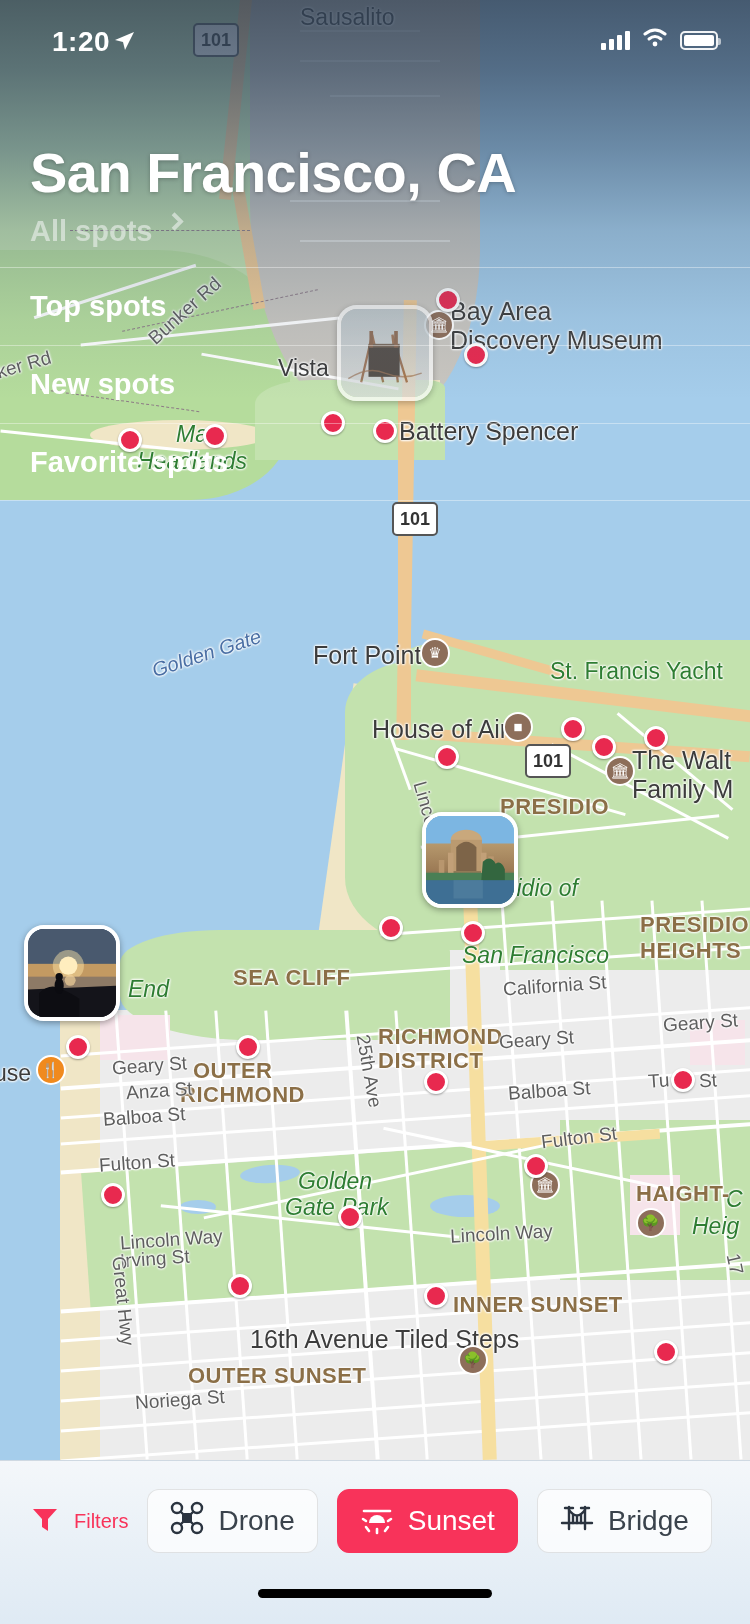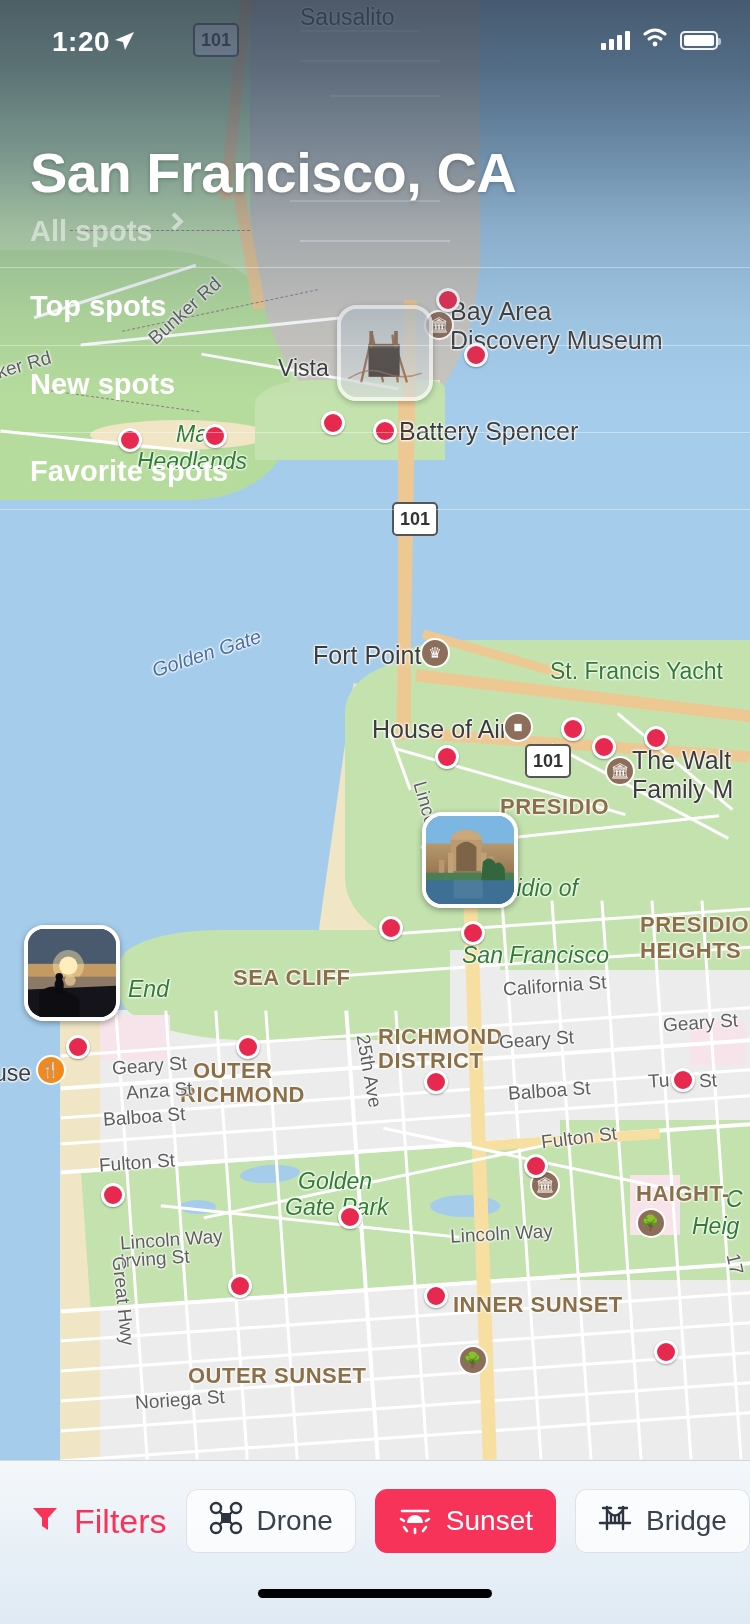--- a/index.html
+++ b/index.html
@@ -151,35 +151,35 @@
     border-top:4px solid rgba(236,240,238,.62); transform:rotate(45deg);
   }
 
   
   #menu { position:absolute; left:0; top:267px; width:750px; }
   .menu-row {
     position:relative; height:78px; display:flex; align-items:center;
     padding-left:30px; border-top:1px solid rgba(255,255,255,.38);
     color:#fff; font-size:29px; font-weight:bold; cursor:pointer;
   }
-  .menu-row:last-child { border-bottom:1px solid rgba(255,255,255,.38);margin-top:9px; }
+  .menu-row:last-child { border-bottom:1px solid rgba(255,255,255,.38); }
 
   
   #bottombar {
     position:absolute; left:0; bottom:0; width:750px; height:164px;
     background:linear-gradient(to bottom,#f4f7fa 0%, #eaf1f7 46%, #dfeaf4 100%);
     border-top:1px solid rgba(0,0,0,.07);
   }
   #filterrow {
     position:absolute; left:0; top:26px; width:750px; height:68px;
     display:flex; align-items:center; gap:19px; padding-left:30px;
   }
   #filters-btn {
     display:flex; align-items:center; gap:14px; cursor:pointer;
-    color:#f8335a; font-size:34px; flex:none;
+    color:#f8335a; font-size:20px; flex:none;
   }
   .chip {
     display:flex; align-items:center; gap:14px; flex:none;
     height:64px; padding:0 22px; border-radius:12px;
     background:rgba(255,255,255,.72); border:1px solid rgba(0,0,0,.10);
     color:#3a434c; font-size:28px; cursor:pointer;
   }
   .chip.active { background:#f8335a; border-color:#f8335a; color:#fff; }
   #homebar {
     position:absolute; left:50%; margin-left:-117px; bottom:26px;
@@ -287,20 +287,21 @@
     <div class="mlabel m-place" style="left:300px;top:4px;">Sausalito</div>
     <div class="mlabel m-placeL" style="left:450px;top:297px;">Bay Area</div>
     <div class="mlabel m-placeL" style="left:450px;top:326px;">Discovery Museum</div>
     <div class="mlabel m-place" style="left:278px;top:355px;">Vista</div>
     <div class="mlabel m-placeL" style="left:399px;top:417px;">Battery Spencer</div>
     <div class="mlabel m-placeL" style="left:313px;top:641px;">Fort Point</div>
     <div class="mlabel m-placeL" style="left:372px;top:715px;">House of Air</div>
     <div class="mlabel m-parkS" style="left:550px;top:658px;font-size:23px;font-style:normal;">St. Francis Yacht</div>
     <div class="mlabel m-placeL" style="left:632px;top:746px;">The Walt</div>
     <div class="mlabel m-placeL" style="left:632px;top:775px;">Family M</div>
+    <div class="mlabel m-placeL" style="left:250px;top:1325px;">16th Avenue Tiled Steps</div>
 
     <div class="mlabel m-park" style="left:176px;top:421px;">Ma</div>
     <div class="mlabel m-park" style="left:137px;top:448px;">Headlands</div>
     <div class="mlabel m-parkS" style="left:150px;top:642px;transform:rotate(-18deg);color:#4a6fa5;">Golden Gate</div>
     <div class="mlabel m-park" style="left:128px;top:976px;">End</div>
     <div class="mlabel m-park" style="left:505px;top:875px;">sidio of</div>
     <div class="mlabel m-park" style="left:462px;top:900px;margin-top:42px;">San Francisco</div>
     <div class="mlabel m-park" style="left:298px;top:1168px;">Golden</div>
     <div class="mlabel m-park" style="left:285px;top:1194px;">Gate Park</div>
     <div class="mlabel m-park" style="left:726px;top:1186px;">C</div>

